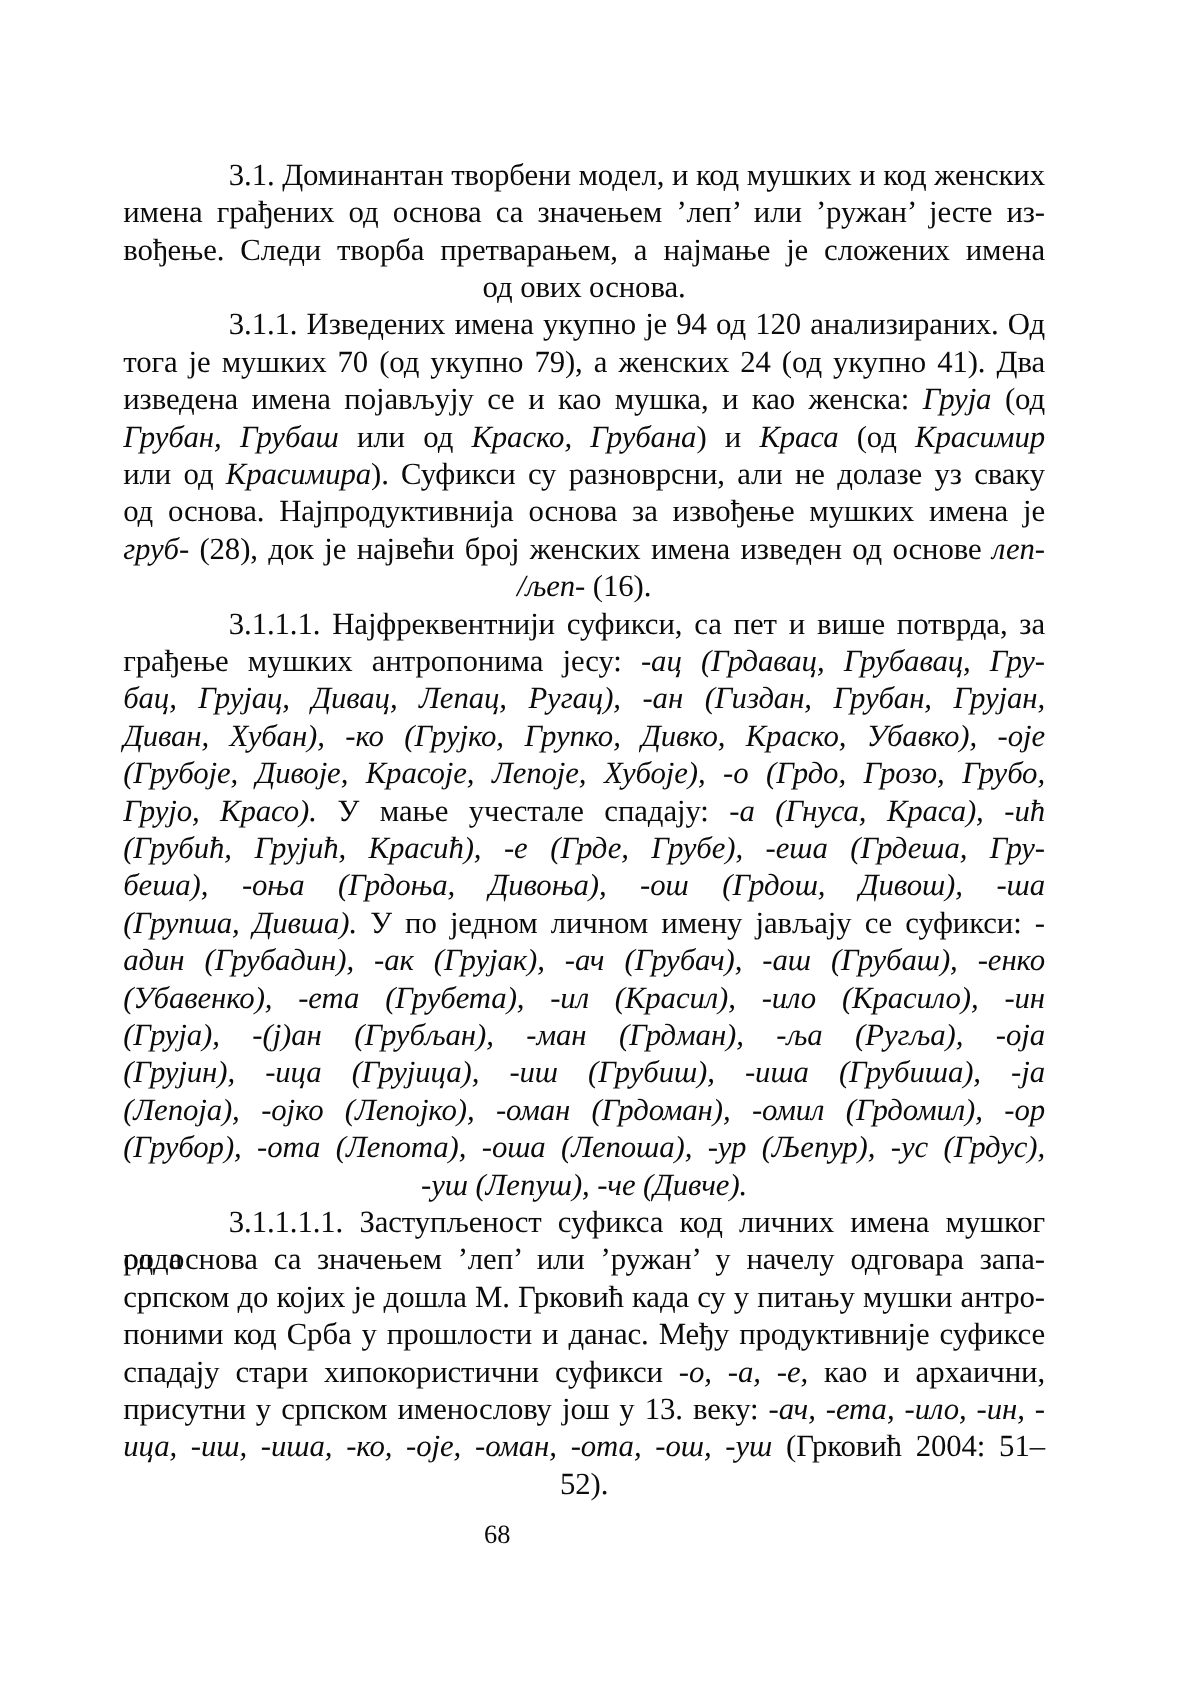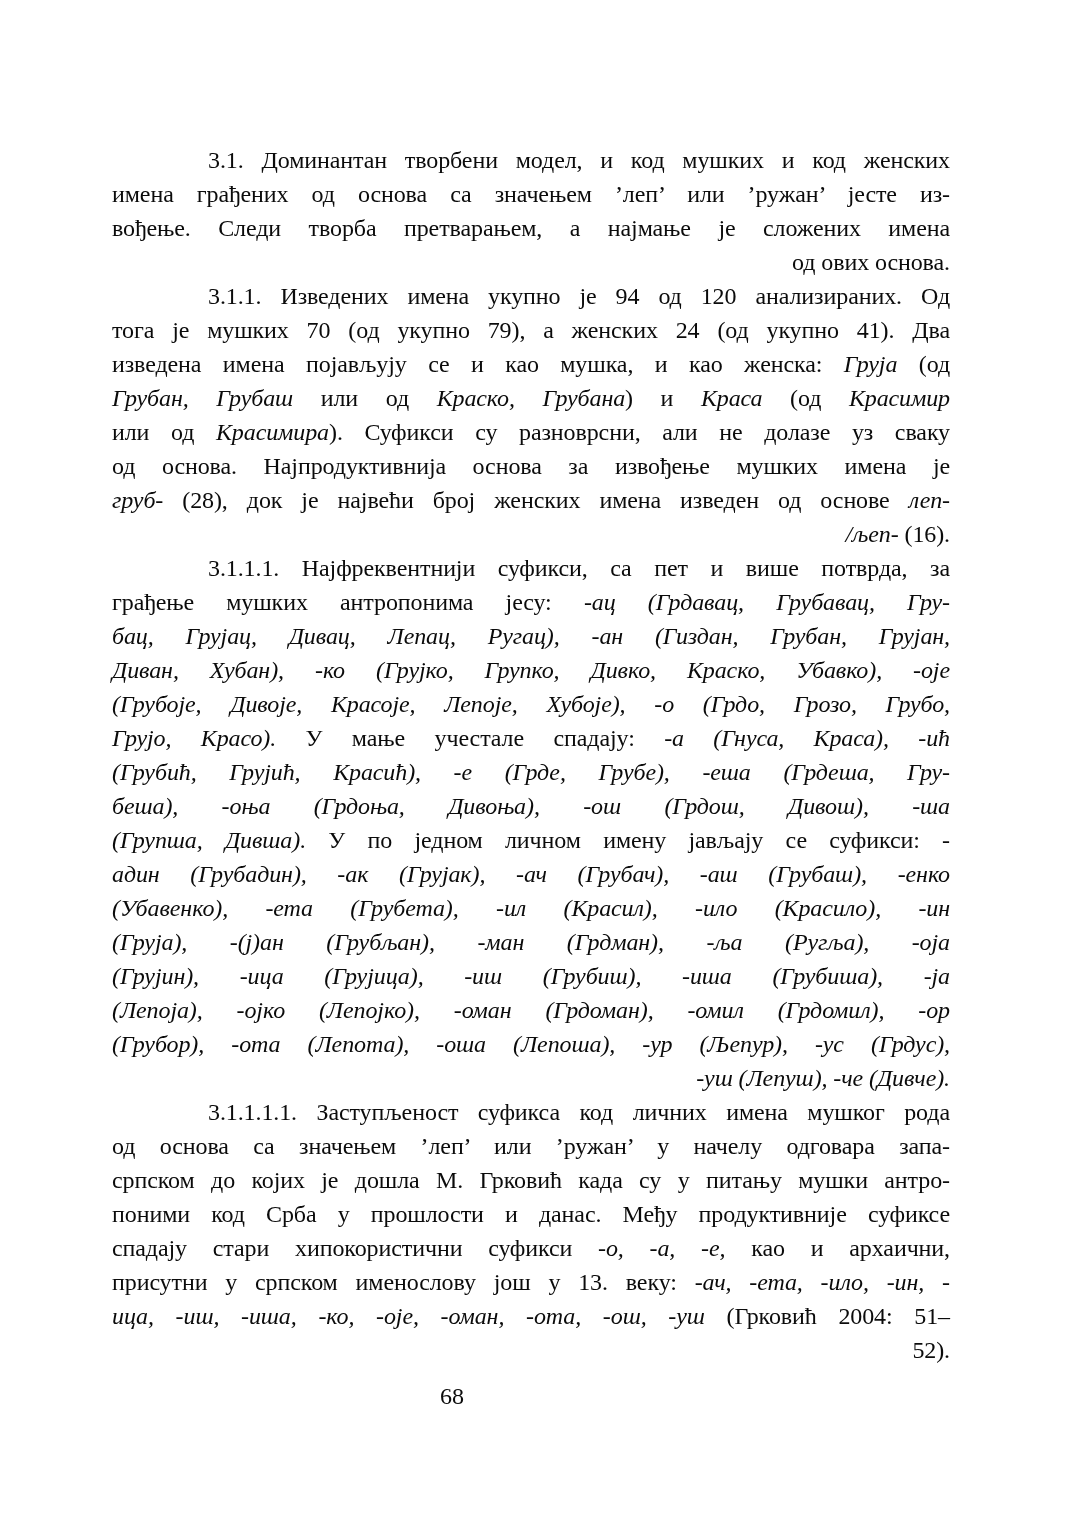--- a/index.html
+++ b/index.html
@@ -20,28 +20,28 @@
     height: 1530px;
     background: #ffffff;
     color: #0b0b0b;
     font-family: "Liberation Serif", serif;
   }
   .text-body {
     position: absolute;
     left: 112px;
     top: 143px;
     width: 838px;
-    font-size: 24px;
+    font-size: 28px;
     line-height: 34px;
     letter-spacing: -0.1px;
     color: #0b0b0b;
   }
   .line {
     height: 34px;
-    text-align: right;
+    text-align: center;
   }
   .line.just {
     text-align: justify;
     text-align-last: justify;
   }
   .line.indent {
     text-indent: 96px;
   }
   .seg-italic {
     font-style: italic;

